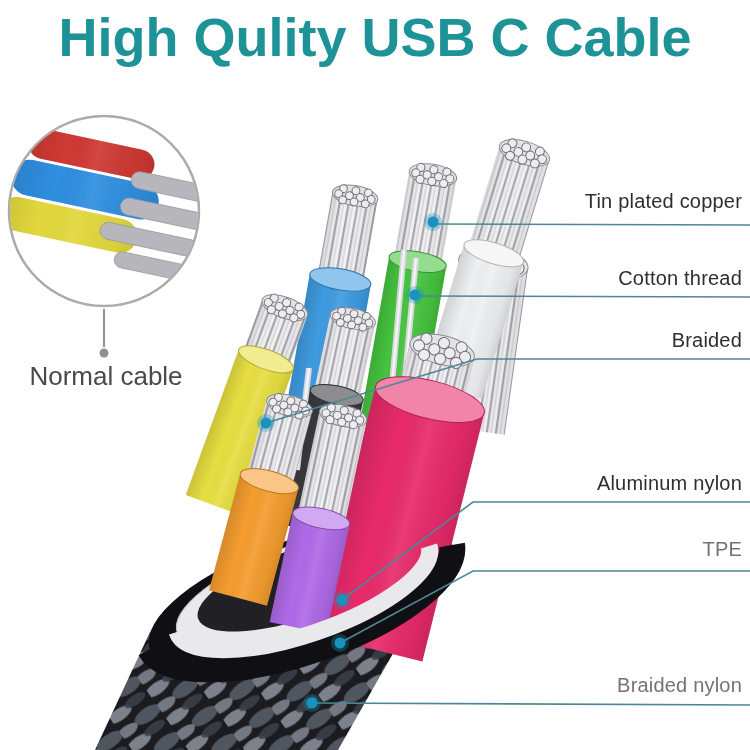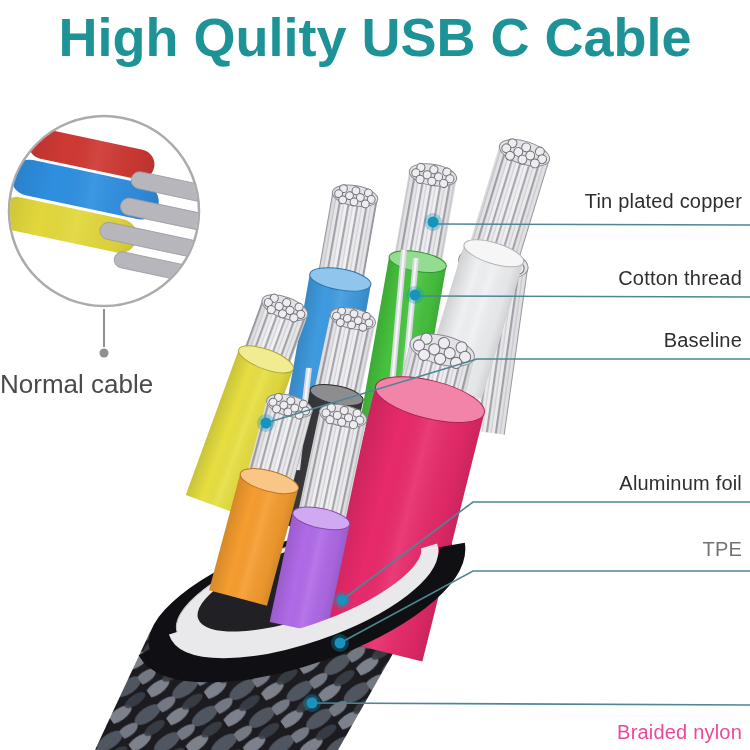--- a/index.html
+++ b/index.html
@@ -3,21 +3,21 @@
 <meta charset="utf-8">
 <style>
   html,body{margin:0;padding:0;background:#ffffff;}
   #stage{position:relative;width:750px;height:750px;overflow:hidden;background:#ffffff;
          font-family:"Liberation Sans",sans-serif;}
   #cable-svg{position:absolute;left:0;top:0;width:750px;height:750px;}
   .title{position:absolute;top:6px;left:0;width:100%;text-align:center;
          font-weight:700;font-size:54px;letter-spacing:0px;white-space:nowrap;}
   .label{position:absolute;right:8px;font-size:20px;color:#2e2e2e;letter-spacing:.2px;
          white-space:nowrap;}
-  .caption{position:absolute;top:368px;left:0;width:212px;
+  .caption{position:absolute;top:360px;left:0;width:212px;text-align:center;
            font-size:26px;color:#4a4a4a;line-height:1.3;}
 </style>
 </head>
 <body>
 
 <div id="stage">
 
   <svg id="cable-svg" viewBox="0 0 750 750" xmlns="http://www.w3.org/2000/svg">
       <defs>
     <pattern id="strand" width="9" height="10" patternUnits="userSpaceOnUse">
@@ -260,21 +260,21 @@
         </g>
         <line x1="104" y1="309" x2="104" y2="347" stroke="#8f8f8f" stroke-width="2"></line>
         <circle cx="104" cy="353" r="4.5" fill="#8f8f8f"></circle>
       </g>
     </svg>
 
   <div class="title" style="color: rgb(29, 147, 152);">High Qulity USB C Cable</div>
 
   <div class="label" style="top: 190px; color: rgb(46, 46, 46);">Tin plated copper</div>
   <div class="label" style="top: 267px; color: rgb(46, 46, 46);">Cotton thread</div>
-  <div class="label" style="top: 329px; color: rgb(46, 46, 46);">Baseline</div>
-  <div class="label" style="top: 472px; color: rgb(46, 46, 46);">Aluminum foil</div>
+  <div class="label" style="top: 329px; color: rgb(46, 46, 46);">Braided</div>
+  <div class="label" style="top: 472px; color: rgb(46, 46, 46);">Aluminum nylon</div>
   <div class="label" style="top: 538px; color: #737373;">TPE</div>
-  <div class="label" style="top: 674px; color: #ec4899; margin-top: 47px;">Braided nylon</div>
+  <div class="label" style="top: 674px; color: #737373;">Braided nylon</div>
 
   <div class="caption">
     <div>Normal cable</div>
   </div>
 </div>
 
 </body></html>

